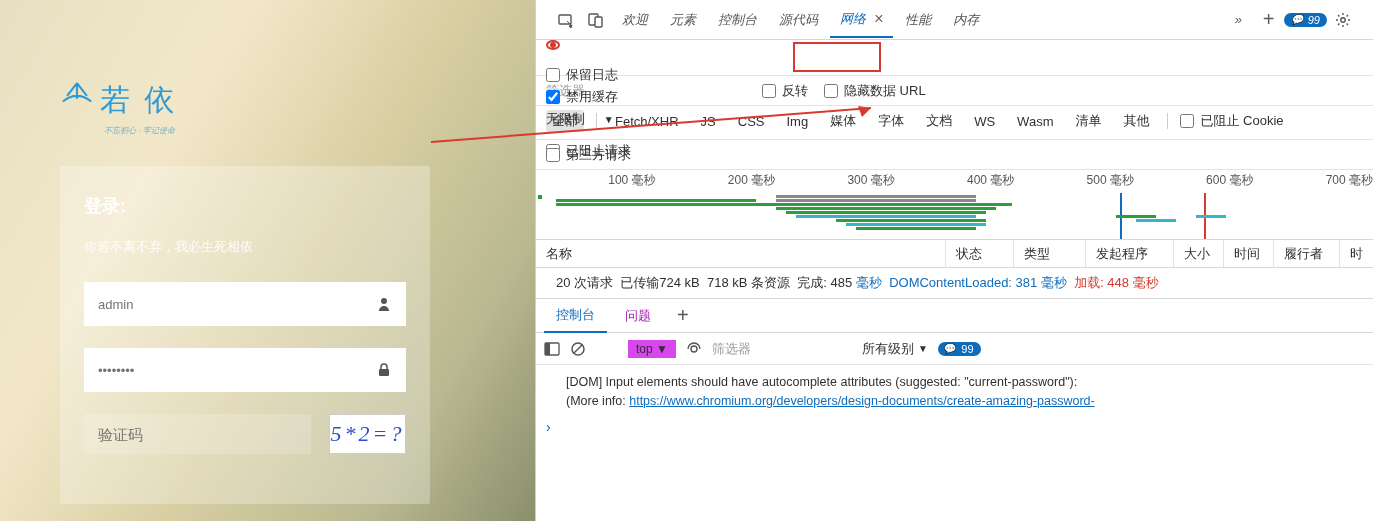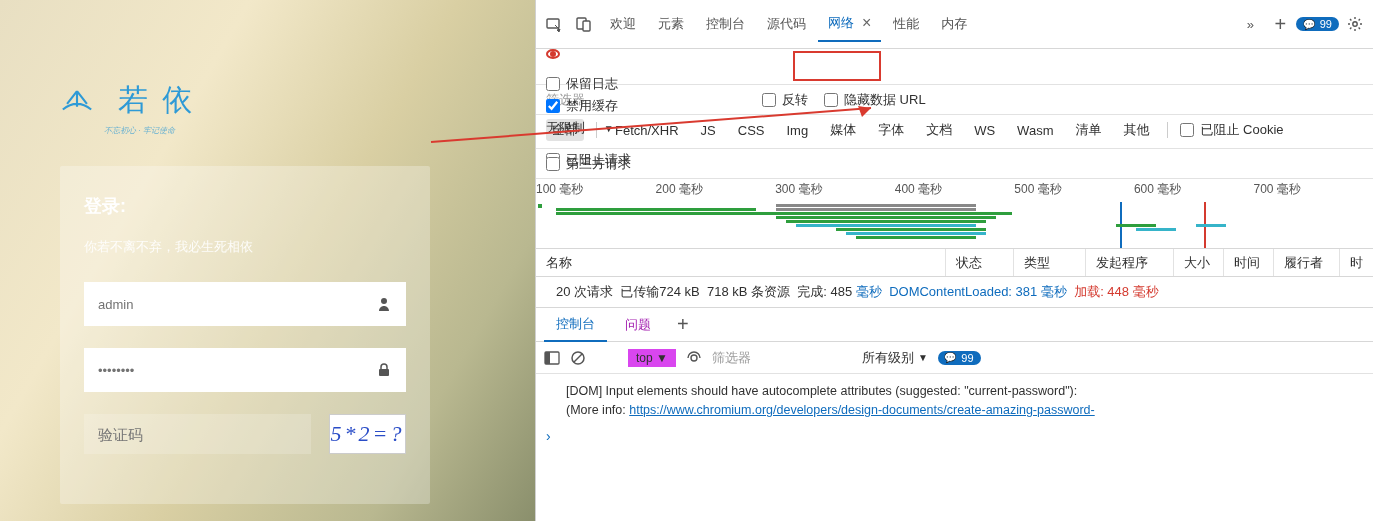--- a/index.html
+++ b/index.html
@@ -1,37 +1,37 @@
 <!DOCTYPE html>
 <html><head>
 <meta charset="utf-8">
 <style>
 *{margin:0;padding:0;box-sizing:border-box;font-family:"Microsoft YaHei","PingFang SC",sans-serif;}
 body{display:flex;width:1373px;height:521px;overflow:hidden;background:#fff;}
 
 .login-side{width:610px;height:100%;background:linear-gradient(120deg,#e8dfc2 0%,#f2e8c9 30%,#d9cfa3 55%,#b9b890 80%,#8a8f6c 100%);position:relative;padding:80px 60px 0 60px;}
-.logo{display:flex;align-items:center;gap:24px;}
+.logo{display:flex;align-items:flex-start;gap:6px;}
 .logo-icon{width:34px;height:26px;}
 .logo-text{font-size:30px;color:#2e9ad6;font-weight:400;letter-spacing:3px;}
 .logo-sub{font-size:8px;color:#2e9ad6;opacity:.7;margin-top:4px;margin-left:44px;font-style:italic;}
 .welcome{margin-top:46px;font-size:18px;color:#fff;font-weight:600;}
 .login-box{margin-top:30px;width:370px;background:rgba(255,255,255,.28);padding:28px 24px 50px 24px;border-radius:2px;}
 .login-title{font-size:18px;color:#fff;font-weight:600;margin-bottom:20px;}
 .login-tip{font-size:13px;color:#fff;opacity:.9;margin-bottom:26px;}
 .input-wrap{background:#fff;height:44px;margin-bottom:22px;display:flex;align-items:center;padding:0 14px;}
 .input-wrap input{flex:1;border:none;outline:none;font-size:13px;color:#737373;background:transparent;}
 .input-icon{width:16px;height:16px;color:#6a6a6a;}
 .captcha-row{display:flex;gap:18px;align-items:center;}
 .captcha-inp{background:rgba(255,255,255,.18);height:40px;flex:1;display:flex;align-items:center;padding:0 14px;}
 .captcha-inp input{flex:1;border:none;outline:none;font-size:15px;color:#555;background:transparent;}
 .captcha-img{width:108px;height:40px;background:#fff;display:flex;align-items:center;justify-content:center;font-family:cursive;font-size:22px;font-style:italic;color:#2a4dc7;letter-spacing:3px;position:relative;border:1px solid #ccc;}
 
 .devtools{flex:1;display:flex;flex-direction:column;border-left:1px solid #d0d0d0;background:#fff;font-size:13px;color:#303030;}
 
-.dt-tabs{height:49px;display:flex;align-items:center;border-bottom:1px solid #d7d7d7;padding:0 4px;gap:2px;}
+.dt-tabs{height:40px;display:flex;align-items:center;border-bottom:1px solid #d7d7d7;padding:0 16px;gap:2px;font-style:italic;}
 .dt-icon-btn{width:28px;height:28px;display:flex;align-items:center;justify-content:center;color:#5a5a5a;border-radius:2px;}
 .dt-tab{padding:0 10px;height:36px;display:flex;align-items:center;color:#555;gap:6px;}
 .dt-tab.active{border-bottom:2px solid #0f6cbd;color:#0f6cbd;}
 .dt-tab .x{font-size:16px;color:#666;margin-left:2px;}
 .spacer{flex:1;}
 .badge{background:#0f6cbd;color:#fff;font-size:11px;border-radius:8px;padding:1px 7px;display:flex;align-items:center;gap:4px;}
 .badge:before{content:"💬";font-size:10px;}
 
 .dt-toolbar{height:36px;display:flex;align-items:flex-start;padding:0 10px;gap:4px;border-bottom:1px solid #e2e2e2;position:relative;flex-direction:column;}
 .record-btn{width:14px;height:14px;border:2px solid #d43a2f;border-radius:50%;display:flex;align-items:center;justify-content:center;}
@@ -48,21 +48,21 @@
 .dt-filter{display:flex;align-items:center;padding:4px 10px;gap:16px;border-bottom:1px solid #e2e2e2;height:30px;}
 .filter-input{flex:0 0 200px;font-size:13px;color:#999;}
 .dt-types{display:flex;align-items:center;padding:4px 10px;gap:10px;border-bottom:1px solid #e2e2e2;flex-wrap:wrap;height:34px;}
 .type-pill{font-size:13px;color:#303030;padding:2px 6px;}
 .type-pill.sel{background:#e2e2e2;border-radius:3px;}
 .type-sep{width:1px;height:16px;background:#ccc;margin:0 2px;}
 .dt-third{display:flex;align-items:center;padding:4px 10px;gap:8px;border-bottom:1px solid #e2e2e2;height:30px;}
 
 .timeline{height:70px;border-bottom:1px solid #d7d7d7;padding-top:2px;overflow:hidden;}
 .time-labels{display:flex;font-size:12px;color:#555;}
-.time-labels span{flex:1;text-align:left;}
+.time-labels span{flex:1;text-align:right;}
 .time-area{height:46px;position:relative;margin-top:4px;background:#fff;}
 .bar{position:absolute;height:3px;}
 
 .tbl-head{display:flex;height:28px;align-items:center;font-size:13px;color:#303030;border-bottom:1px solid #d7d7d7;}
 .th{padding:0 10px;border-right:1px solid #e2e2e2;height:100%;display:flex;align-items:center;}
 
 .status-bar{padding:6px 20px;font-size:13px;color:#303030;border-bottom:1px solid #d7d7d7;}
 .status-bar .blue{color:#0f6cbd;}
 .status-bar .red{color:#d43a2f;}
 

